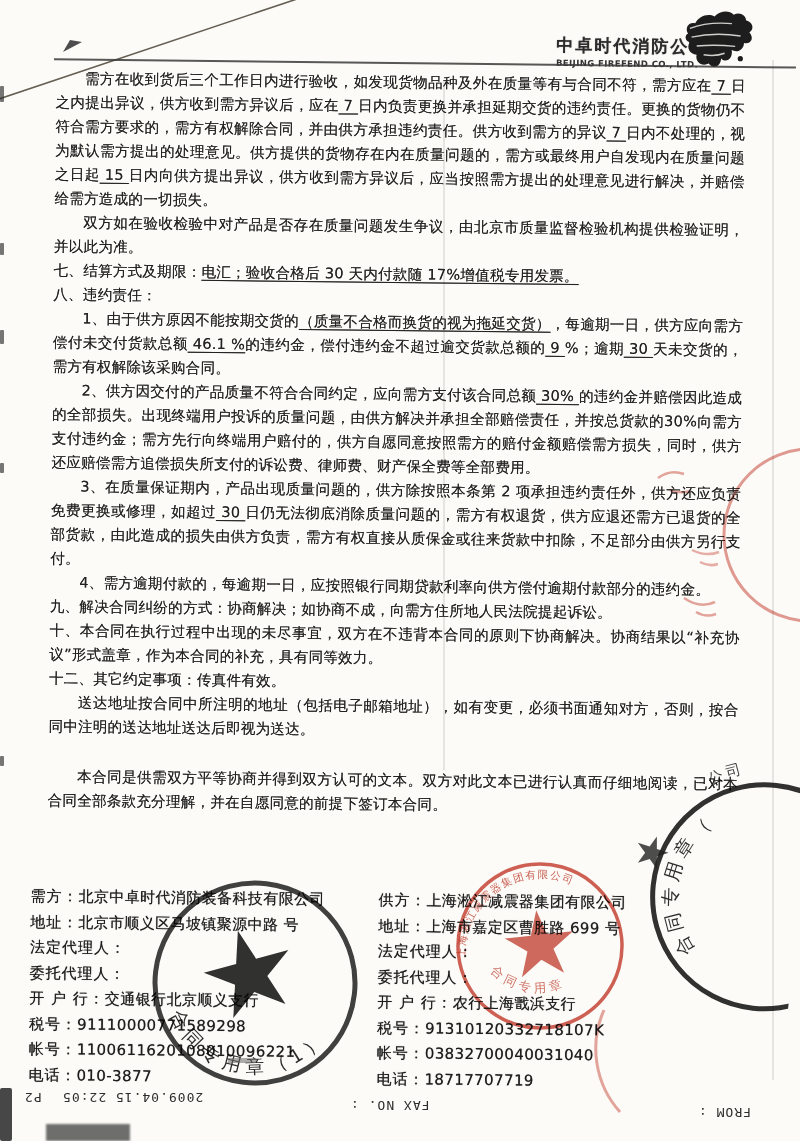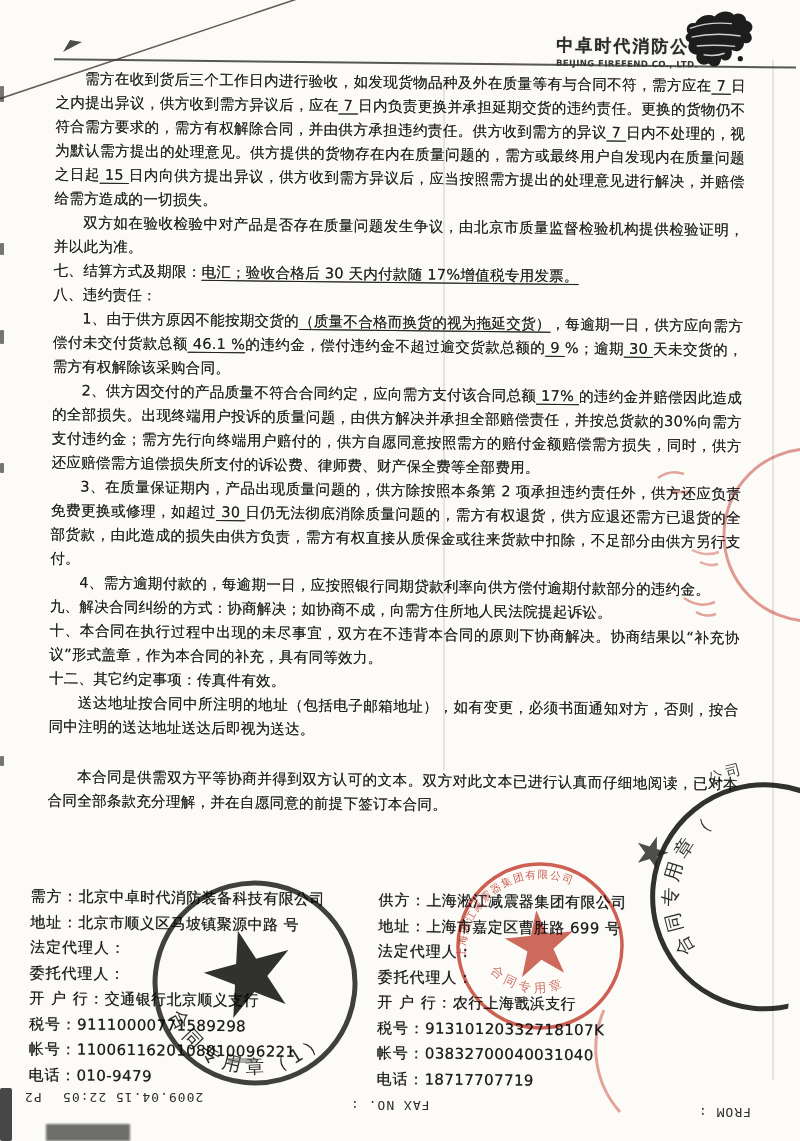--- a/index.html
+++ b/index.html
@@ -85,40 +85,40 @@
     </svg>
 
     <div class="toprule"></div>
 
     <main class="terms">
       <p class="para ind"><span>需方在收到货后三个工作日内进行验收，如发现货物品种及外在质量等有与合同不符，需方应在</span><span class="u"> 7 </span><span>日之内提出异议，供方收到需方异议后，应在</span><span class="u"> 7 </span><span>日内负责更换并承担延期交货的违约责任。更换的货物仍不符合需方要求的，需方有权解除合同，并由供方承担违约责任。供方收到需方的异议</span><span class="u"> 7 </span><span>日内不处理的，视为默认需方提出的处理意见。供方提供的货物存在内在质量问题的，需方或最终用户自发现内在质量问题之日起</span><span class="u"> 15 </span><span>日内向供方提出异议，供方收到需方异议后，应当按照需方提出的处理意见进行解决，并赔偿给需方造成的一切损失。</span></p>
       <p class="para ind"><span>双方如在验收检验中对产品是否存在质量问题发生争议，由北京市质量监督检验机构提供检验证明，并以此为准。</span></p>
       <p class="para"><span>七、结算方式及期限：</span><span class="u">电汇；验收合格后 30 天内付款随 17%增值税专用发票。</span></p>
       <p class="para"><span>八、违约责任：</span></p>
       <p class="para ind"><span>1、由于供方原因不能按期交货的</span><span class="u">（质量不合格而换货的视为拖延交货）</span><span>，每逾期一日，供方应向需方偿付未交付货款总额</span><span class="u"> 46.1 %</span><span>的违约金，偿付违约金不超过逾交货款总额的</span><span class="u"> 9 </span><span>%；逾期</span><span class="u"> 30 </span><span>天未交货的，需方有权解除该采购合同。</span></p>
-      <p class="para ind"><span>2、供方因交付的产品质量不符合合同约定，应向需方支付该合同总额</span><span class="u"> 17% </span><span>的违约金并赔偿因此造成的全部损失。出现终端用户投诉的质量问题，由供方解决并承担全部赔偿责任，并按总货款的30%向需方支付违约金；需方先行向终端用户赔付的，供方自愿同意按照需方的赔付金额赔偿需方损失，同时，供方还应赔偿需方追偿损失所支付的诉讼费、律师费、财产保全费等全部费用。</span></p>
+      <p class="para ind"><span>2、供方因交付的产品质量不符合合同约定，应向需方支付该合同总额</span><span class="u"> 30% </span><span>的违约金并赔偿因此造成的全部损失。出现终端用户投诉的质量问题，由供方解决并承担全部赔偿责任，并按总货款的30%向需方支付违约金；需方先行向终端用户赔付的，供方自愿同意按照需方的赔付金额赔偿需方损失，同时，供方还应赔偿需方追偿损失所支付的诉讼费、律师费、财产保全费等全部费用。</span></p>
       <p class="para ind"><span>3、在质量保证期内，产品出现质量问题的，供方除按照本条第 2 项承担违约责任外，供方还应负责免费更换或修理，如超过</span><span class="u"> 30 </span><span>日仍无法彻底消除质量问题的，需方有权退货，供方应退还需方已退货的全部货款，由此造成的损失由供方负责，需方有权直接从质保金或往来货款中扣除，不足部分由供方另行支付。</span></p>
       <p class="para ind"><span>4、需方逾期付款的，每逾期一日，应按照银行同期贷款利率向供方偿付逾期付款部分的违约金。</span></p>
       <p class="para"><span>九、解决合同纠纷的方式：协商解决；如协商不成，向需方住所地人民法院提起诉讼。</span></p>
       <p class="para"><span>十、本合同在执行过程中出现的未尽事宜，双方在不违背本合同的原则下协商解决。协商结果以“补充协议”形式盖章，作为本合同的补充，具有同等效力。</span></p>
       <p class="para"><span>十二、其它约定事项：传真件有效。</span></p>
       <p class="para ind"><span>送达地址按合同中所注明的地址（包括电子邮箱地址），如有变更，必须书面通知对方，否则，按合同中注明的送达地址送达后即视为送达。</span></p>
       <p class="para ind gap"><span>本合同是供需双方平等协商并得到双方认可的文本。双方对此文本已进行认真而仔细地阅读，已对本合同全部条款充分理解，并在自愿同意的前提下签订本合同。</span></p>
     </main>
 
     <section class="sigs">
       <div class="sigcol">
         <div class="sigrow"><span class="lab">需方：</span><span class="val">北京中卓时代消防装备科技有限公司</span></div>
         <div class="sigrow"><span class="lab">地址：</span><span class="val">北京市顺义区马坡镇聚源中路  号</span></div>
         <div class="sigrow"><span class="lab">法定代理人：</span><span class="val"></span></div>
         <div class="sigrow"><span class="lab">委托代理人：</span><span class="val"></span></div>
         <div class="sigrow"><span class="lab">开 户 行：</span><span class="val">交通银行北京顺义支行</span></div>
         <div class="sigrow"><span class="lab">税号：</span><span class="val">91110000771589298</span></div>
         <div class="sigrow"><span class="lab">帐号：</span><span class="val">1100611620108010096221</span></div>
-        <div class="sigrow"><span class="lab">电话：</span><span class="val">010-9479</span></div>
+        <div class="sigrow"><span class="lab">电话：</span><span class="val">010-3877</span></div>
       </div>
       <div class="sigcol right">
         <div class="sigrow"><span class="lab">供方：</span><span class="val">上海淞江减震器集团有限公司</span></div>
         <div class="sigrow"><span class="lab">地址：</span><span class="val">上海市嘉定区曹胜路 699 号</span></div>
         <div class="sigrow"><span class="lab">法定代理人：</span><span class="val"></span></div>
         <div class="sigrow"><span class="lab">委托代理人：</span><span class="val"></span></div>
         <div class="sigrow"><span class="lab">开 户 行：</span><span class="val">农行上海戬浜支行</span></div>
         <div class="sigrow"><span class="lab">税号：</span><span class="val">91310120332718107K</span></div>
         <div class="sigrow"><span class="lab">帐号：</span><span class="val">03832700040031040</span></div>
         <div class="sigrow"><span class="lab">电话：</span><span class="val">18717707719</span></div>

